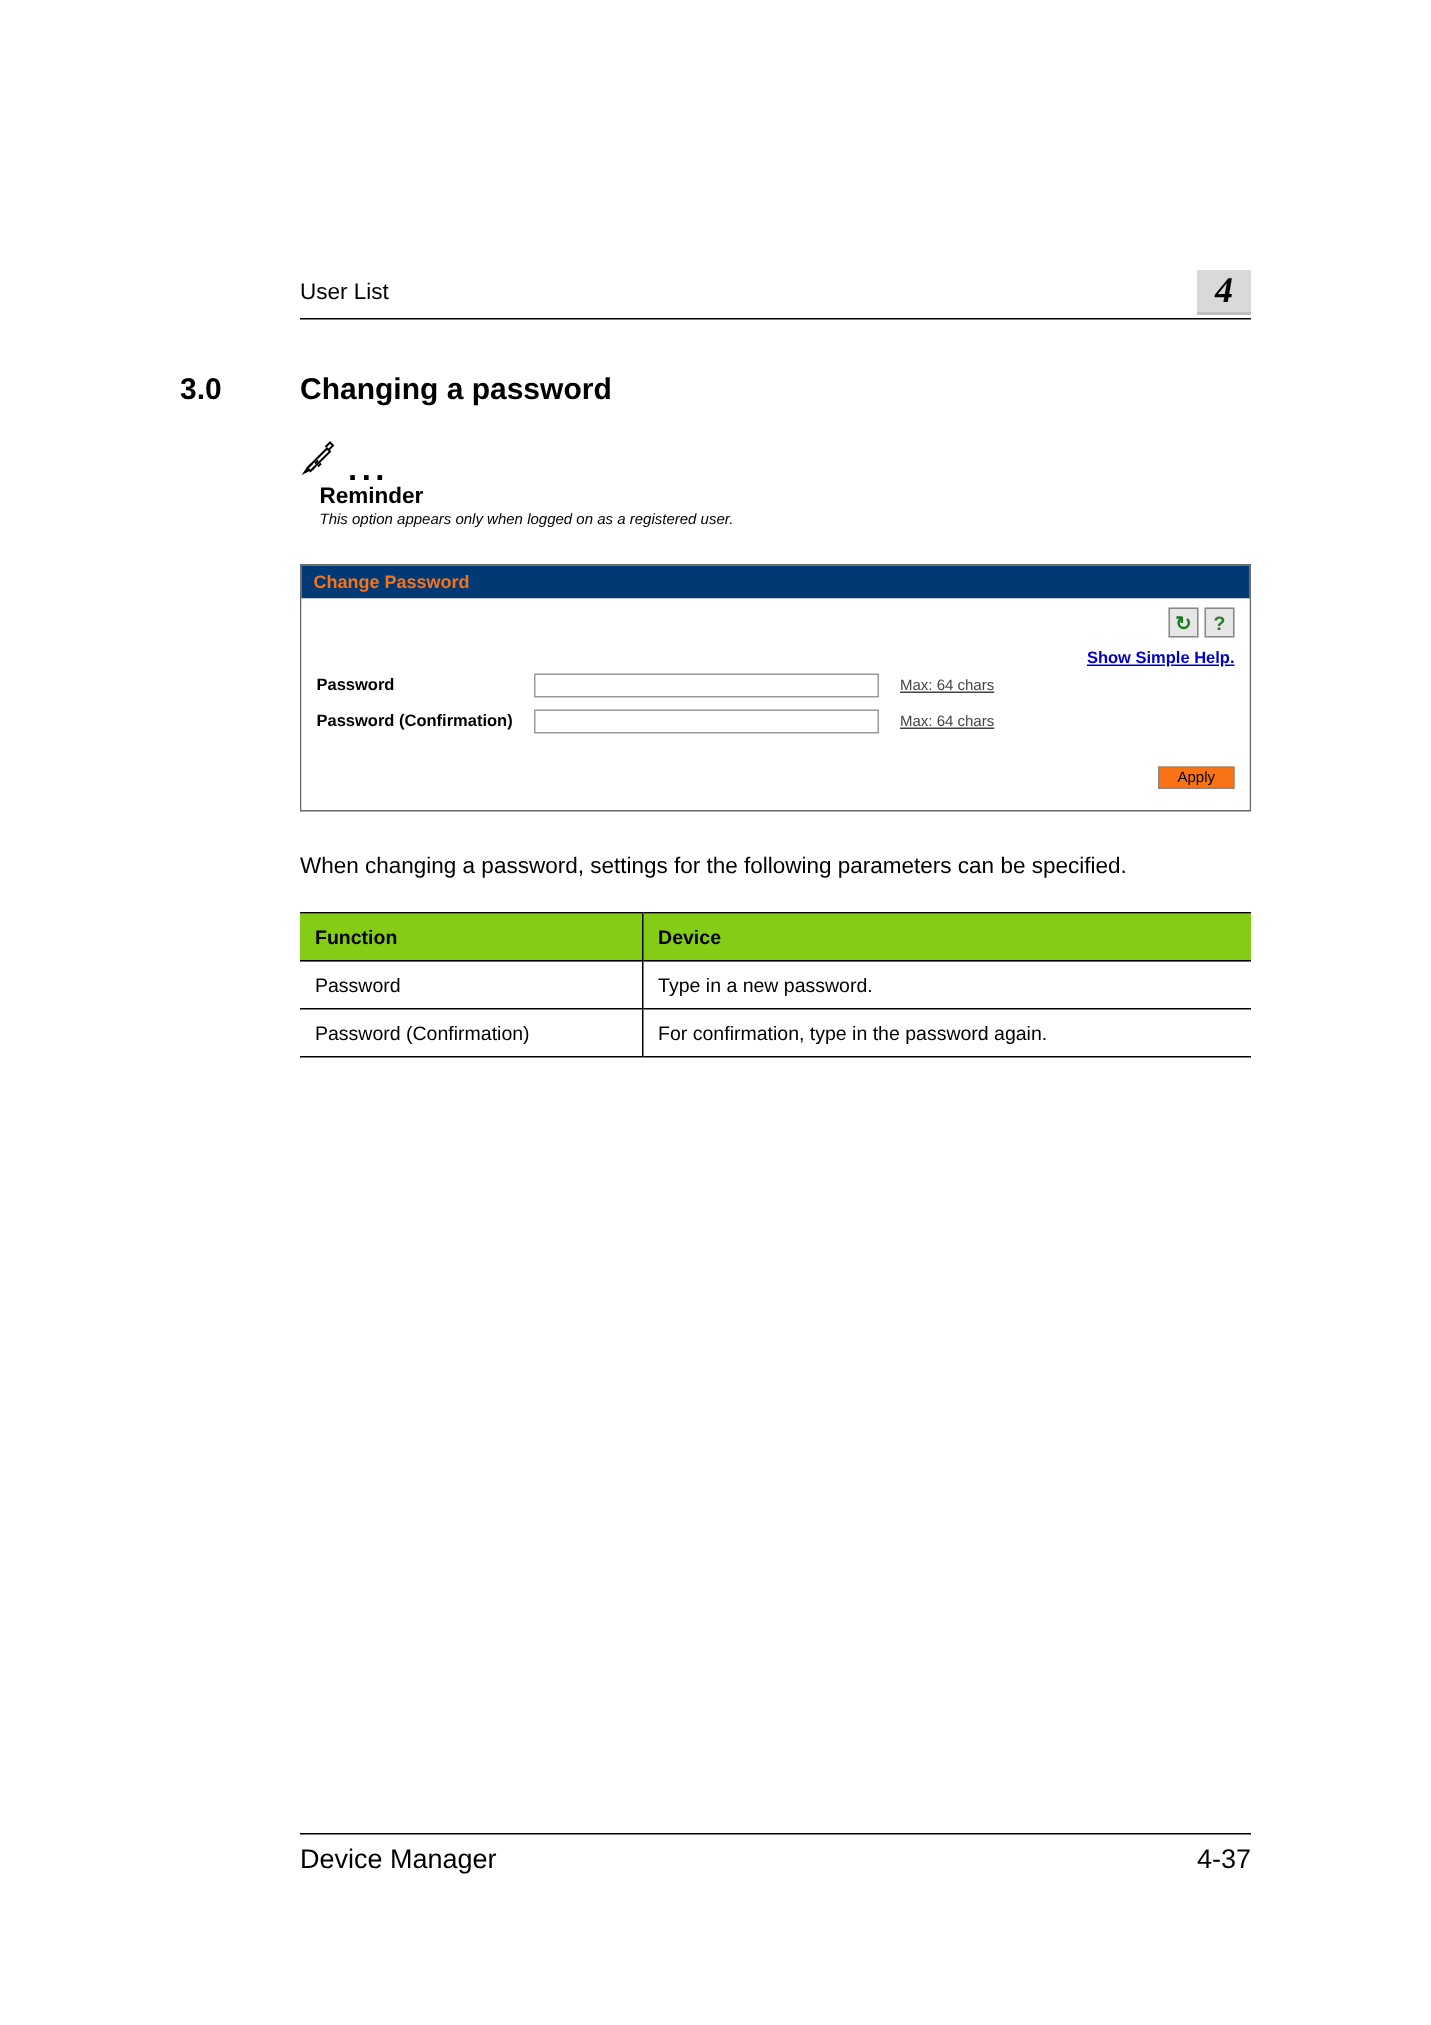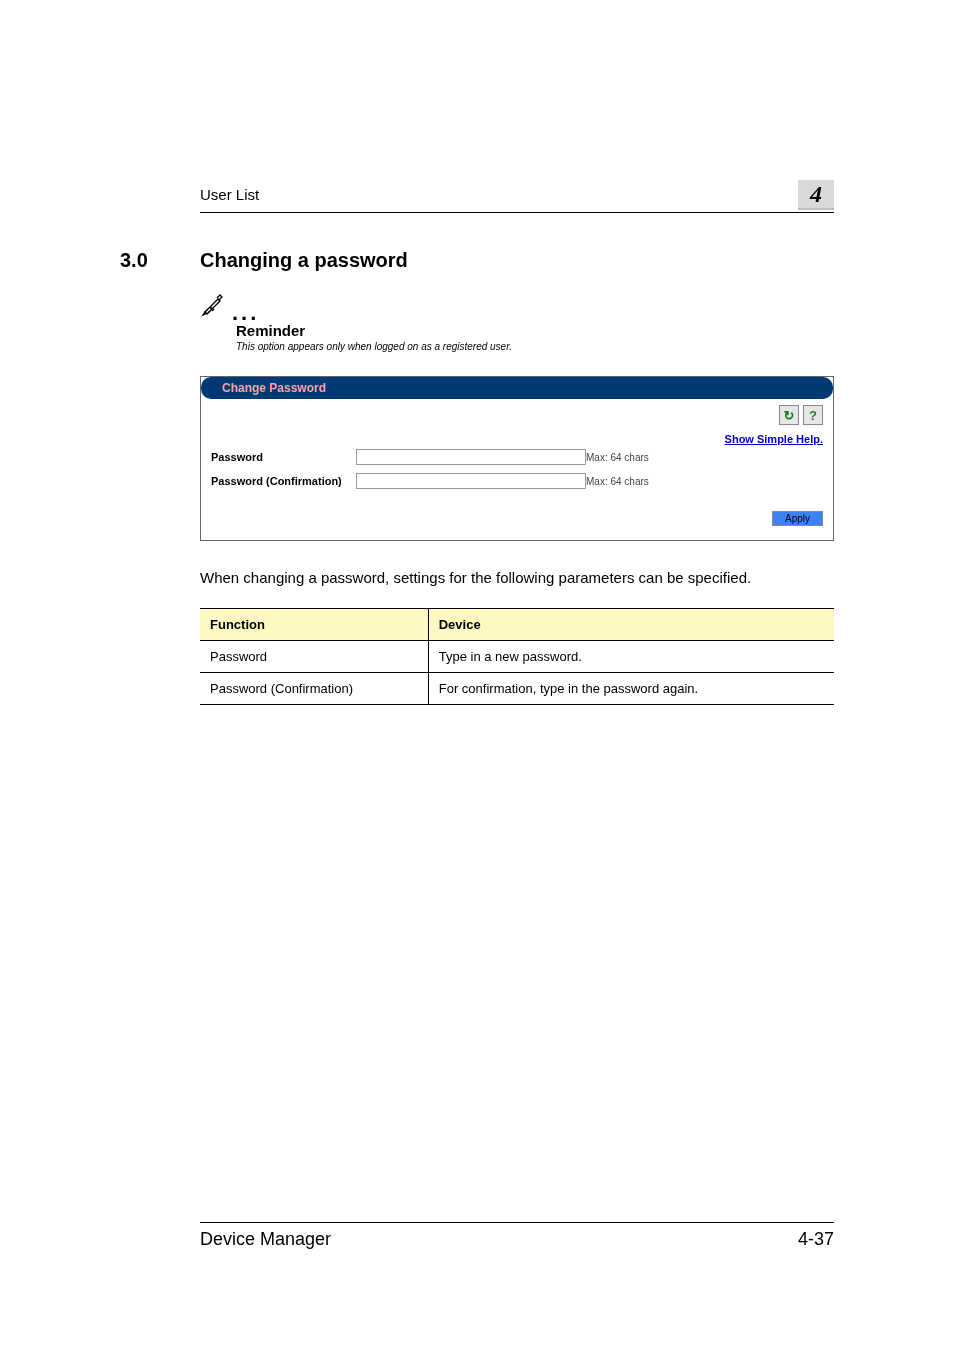--- a/index.html
+++ b/index.html
@@ -73,45 +73,44 @@
   .pen-row svg {
     display: block;
   }
   .dots {
     font-size: 22px;
     font-weight: bold;
     letter-spacing: 3px;
     line-height: 10px;
   }
   .reminder-block {
-    margin-left: 36px;
+    margin-left: 13px;
     margin-top: 4px;
   }
   .reminder-title {
     font-weight: bold;
     font-size: 15px;
   }
   .reminder-text {
     font-style: italic;
     font-size: 10px;
     margin-top: 2px;
   }
   
   .shot {
     margin-top: 24px;
     border: 1px solid #666;
     font-family: Arial, sans-serif;
   }
   .shot-title {
     background: #003973;
-    color: #fca5a5;
+    color: #f97316;
     font-size: 12px;
     font-weight: bold;
-    padding: 4px 21px;
-    border-radius: 10px;
+    padding: 4px 8px;
   }
   .shot-body {
     background: #fff;
     padding: 6px 10px 14px 10px;
     position: relative;
   }
   .icon-row {
     display: flex;
     justify-content: flex-end;
     gap: 4px;
@@ -153,49 +152,50 @@
   }
   .form-input {
     width: 230px;
     height: 16px;
     border: 1px solid #999;
     box-sizing: border-box;
   }
   .form-hint {
     font-size: 10px;
     color: #444;
-    margin-left: 0;
+    margin-left: 14px;
+    text-decoration: underline;
   }
   .apply-row {
     display: flex;
     justify-content: flex-end;
     margin-top: 22px;
   }
   .apply-btn {
     font-size: 10px;
     padding: 1px 12px;
     border: 1px solid #888;
-    background: #3b82f6;
+    background: #f97316;
     cursor: pointer;
   }
   .after-text {
     font-size: 15px;
     margin-top: 26px;
     line-height: 1.4;
   }
   
   .dtable {
     margin-top: 20px;
     width: 100%;
     border-collapse: collapse;
     font-size: 13px;
   }
   .dtable th {
     text-align: left;
-    background: #fef9c3;
+    background: #84cc16;
     border: 1px solid #000;
     border-left: none;
     border-right: none;
     padding: 8px 10px;
     font-weight: bold;
   }
   .dtable th + th,
   .dtable td + td {
     border-left: 1px solid #000;
   }

